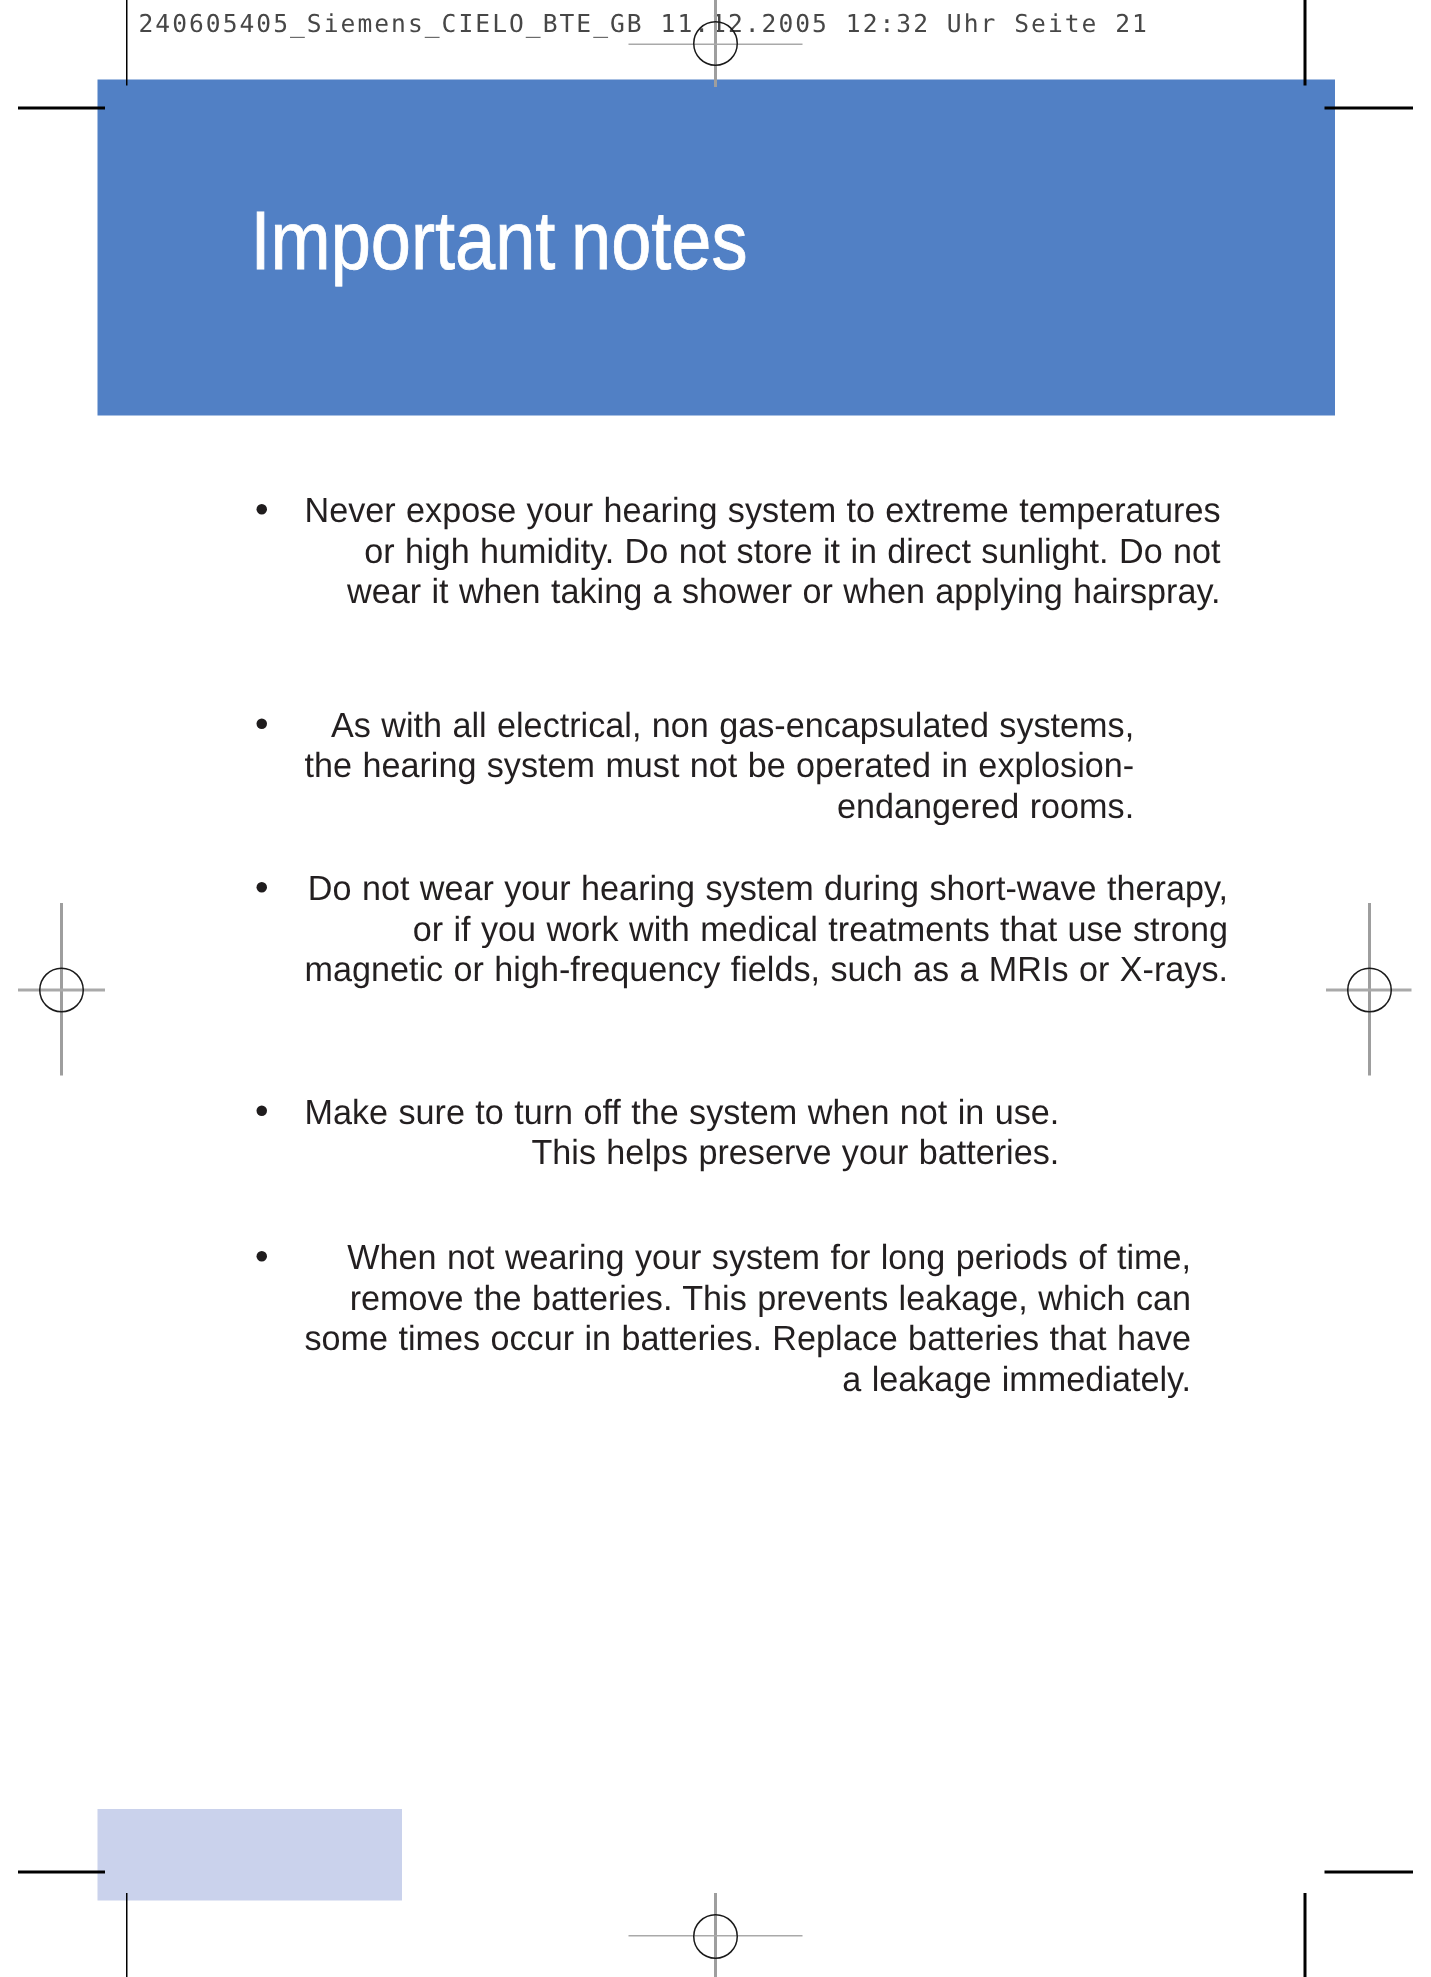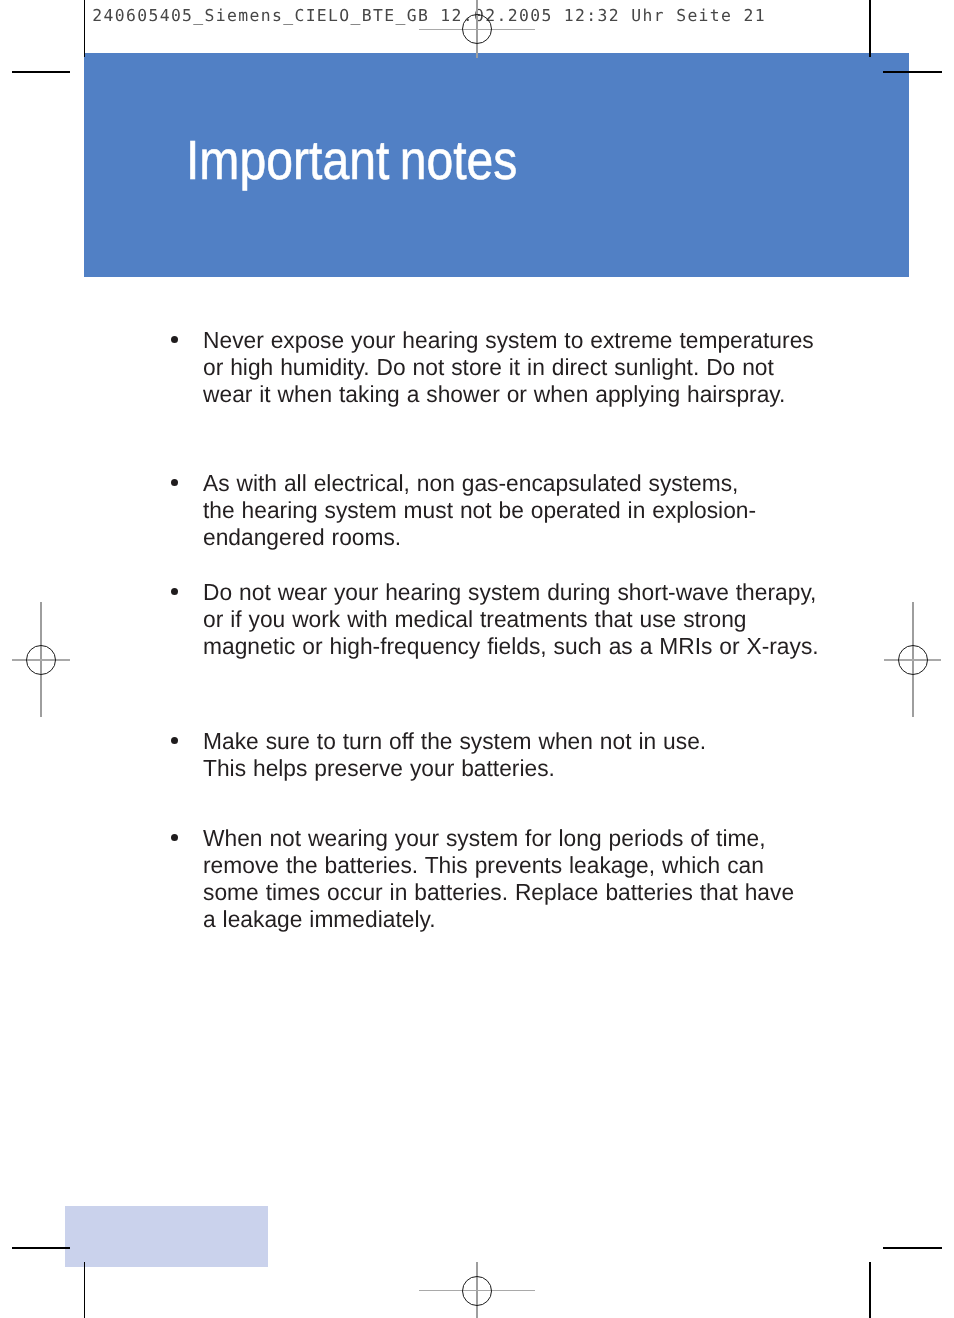--- a/index.html
+++ b/index.html
@@ -10,32 +10,32 @@
        text-rendering:geometricPrecision;}
   .page{position:absolute;left:0;top:0;width:954px;height:1318px;}
 
   
   .proof-header{position:absolute;left:92.3px;top:5.8px;
        font-family:"DejaVu Sans Mono",monospace;font-size:16.4px;
        letter-spacing:1.36px;color:#474747;white-space:pre;}
 
   
   .title-band{position:absolute;left:65px;top:53px;width:824.5px;height:224.4px;
-       background:#5180c5;margin-left:19px;}
+       background:#5180c5;}
   .title-band .title{position:absolute;left:102px;top:79.8px;
        font-size:55.2px;font-weight:400;color:#ffffff;line-height:1;
        white-space:nowrap;word-spacing:-3.4px;transform:scaleX(0.872);transform-origin:left top;
        -webkit-text-stroke:0.55px #ffffff;}
 
   
   .body-list{position:absolute;left:169px;top:326.6px;width:720px;}
   .note-item{position:relative;}
   .bullet-icon{position:absolute;left:2px;top:9.8px;width:7.1px;height:7.1px;
        border-radius:50%;background:#1f1c1d;}
-  .note-lines{margin-left:34px;}
+  .note-lines{margin-left:34px;text-align:right;}
   .note-line{font-size:23.3px;line-height:27.1px;color:#231f20;white-space:nowrap;word-spacing:0.6px;
        transform:scaleX(0.978);transform-origin:left center;}
 
   
   .foot-left{position:absolute;left:65px;top:1205.9px;width:203px;height:61.4px;
        background:#cad2ec;}
   .foot-right{position:absolute;left:531.1px;top:1205.9px;width:358.5px;height:61.4px;
        background:#cad2ec;}
   .page-num{position:absolute;left:240.3px;top:11.2px;font-size:20.5px;color:#262321;
        transform:scaleX(0.89);transform-origin:left top;}
@@ -46,21 +46,21 @@
   .reg .ring{position:absolute;left:0;top:0;width:30px;height:30px;
        border:1.15px solid #1a1a1a;border-radius:50%;box-sizing:border-box;}
   .reg .rv{position:absolute;left:14.2px;width:1.8px;background:#9e9e9e;}
   .reg .rh{position:absolute;top:14.5px;height:1.2px;background:#a9a9a9;}
 </style>
 </head>
 <body>
 
 <div class="page">
 
-  <div class="proof-header">240605405_Siemens_CIELO_BTE_GB 12.02.2005 12:32 Uhr Seite 21</div>
+  <div class="proof-header">240605405_Siemens_CIELO_BTE_GB 11.12.2005 12:32 Uhr Seite 21</div>
 
   <div class="title-band">
     <div class="title">Important notes</div>
   </div>
 
   <div class="body-list">
       <div class="note-item" style="position: absolute; left: 0px; top: 0px;">
         <span class="bullet-icon"></span>
         <div class="note-lines">
           <div class="note-line">Never expose your hearing system to extreme temperatures</div>

